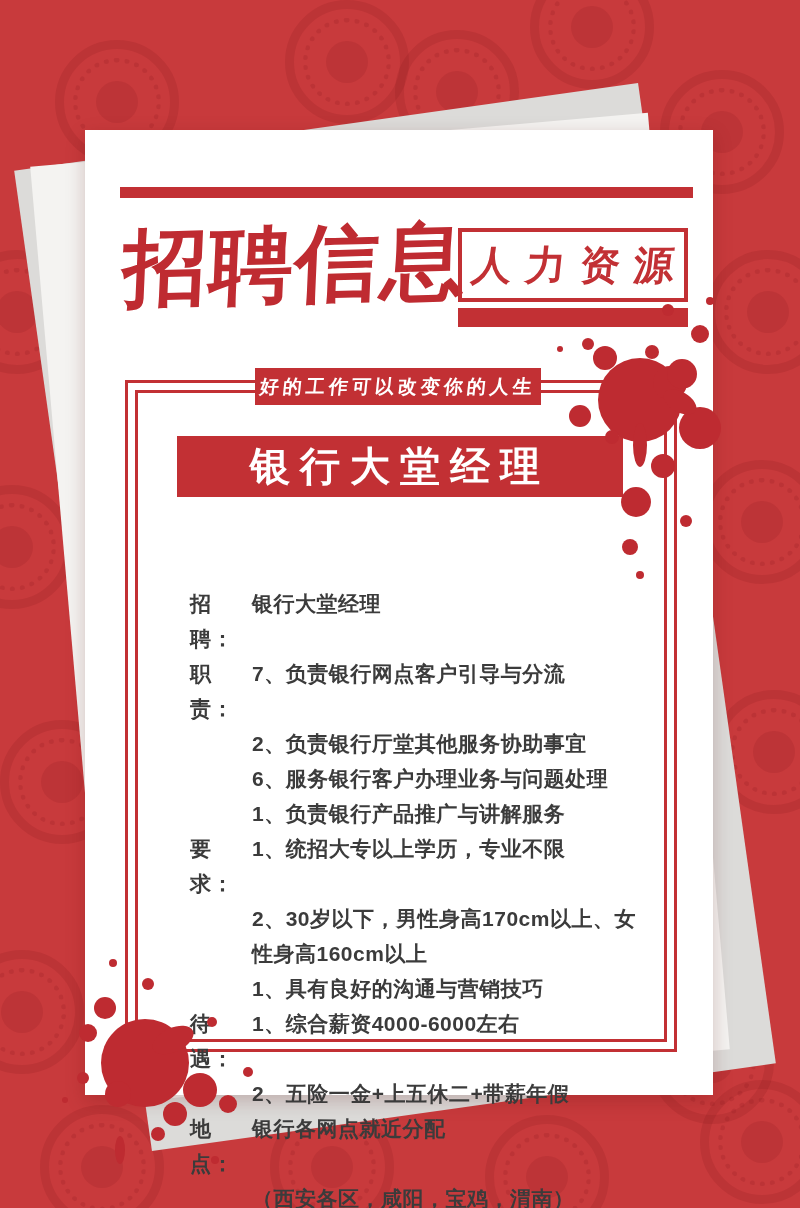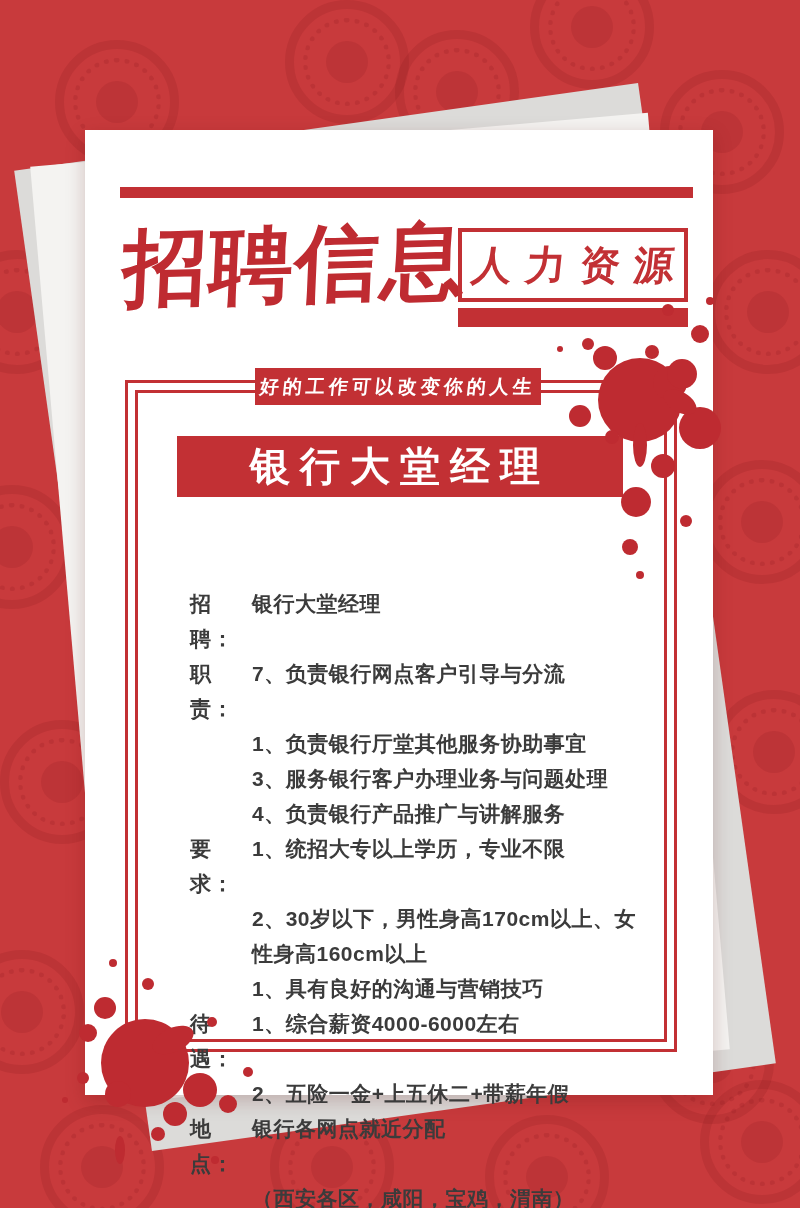--- a/index.html
+++ b/index.html
@@ -136,31 +136,31 @@
     <span class="row-text">银行大堂经理</span>
   </div>
 
   <div class="row">
     <span class="row-label">职责：</span>
     <span class="row-text">7、负责银行网点客户引导与分流</span>
   </div>
 
   <div class="row">
     <span class="row-label"></span>
-    <span class="row-text">1、负责银行厅堂其他服务协助事宜</span>
-  </div>
-
-  <div class="row">
-    <span class="row-label"></span>
-    <span class="row-text">3、服务银行客户办理业务与问题处理</span>
-  </div>
-
-  <div class="row">
-    <span class="row-label"></span>
-    <span class="row-text">4、负责银行产品推广与讲解服务</span>
+    <span class="row-text">2、负责银行厅堂其他服务协助事宜</span>
+  </div>
+
+  <div class="row">
+    <span class="row-label"></span>
+    <span class="row-text">6、服务银行客户办理业务与问题处理</span>
+  </div>
+
+  <div class="row">
+    <span class="row-label"></span>
+    <span class="row-text">1、负责银行产品推广与讲解服务</span>
   </div>
 
   <div class="row">
     <span class="row-label">要求：</span>
     <span class="row-text">1、统招大专以上学历，专业不限</span>
   </div>
 
   <div class="row">
     <span class="row-label"></span>
     <span class="row-text">2、30岁以下，男性身高170cm以上、女</span>

